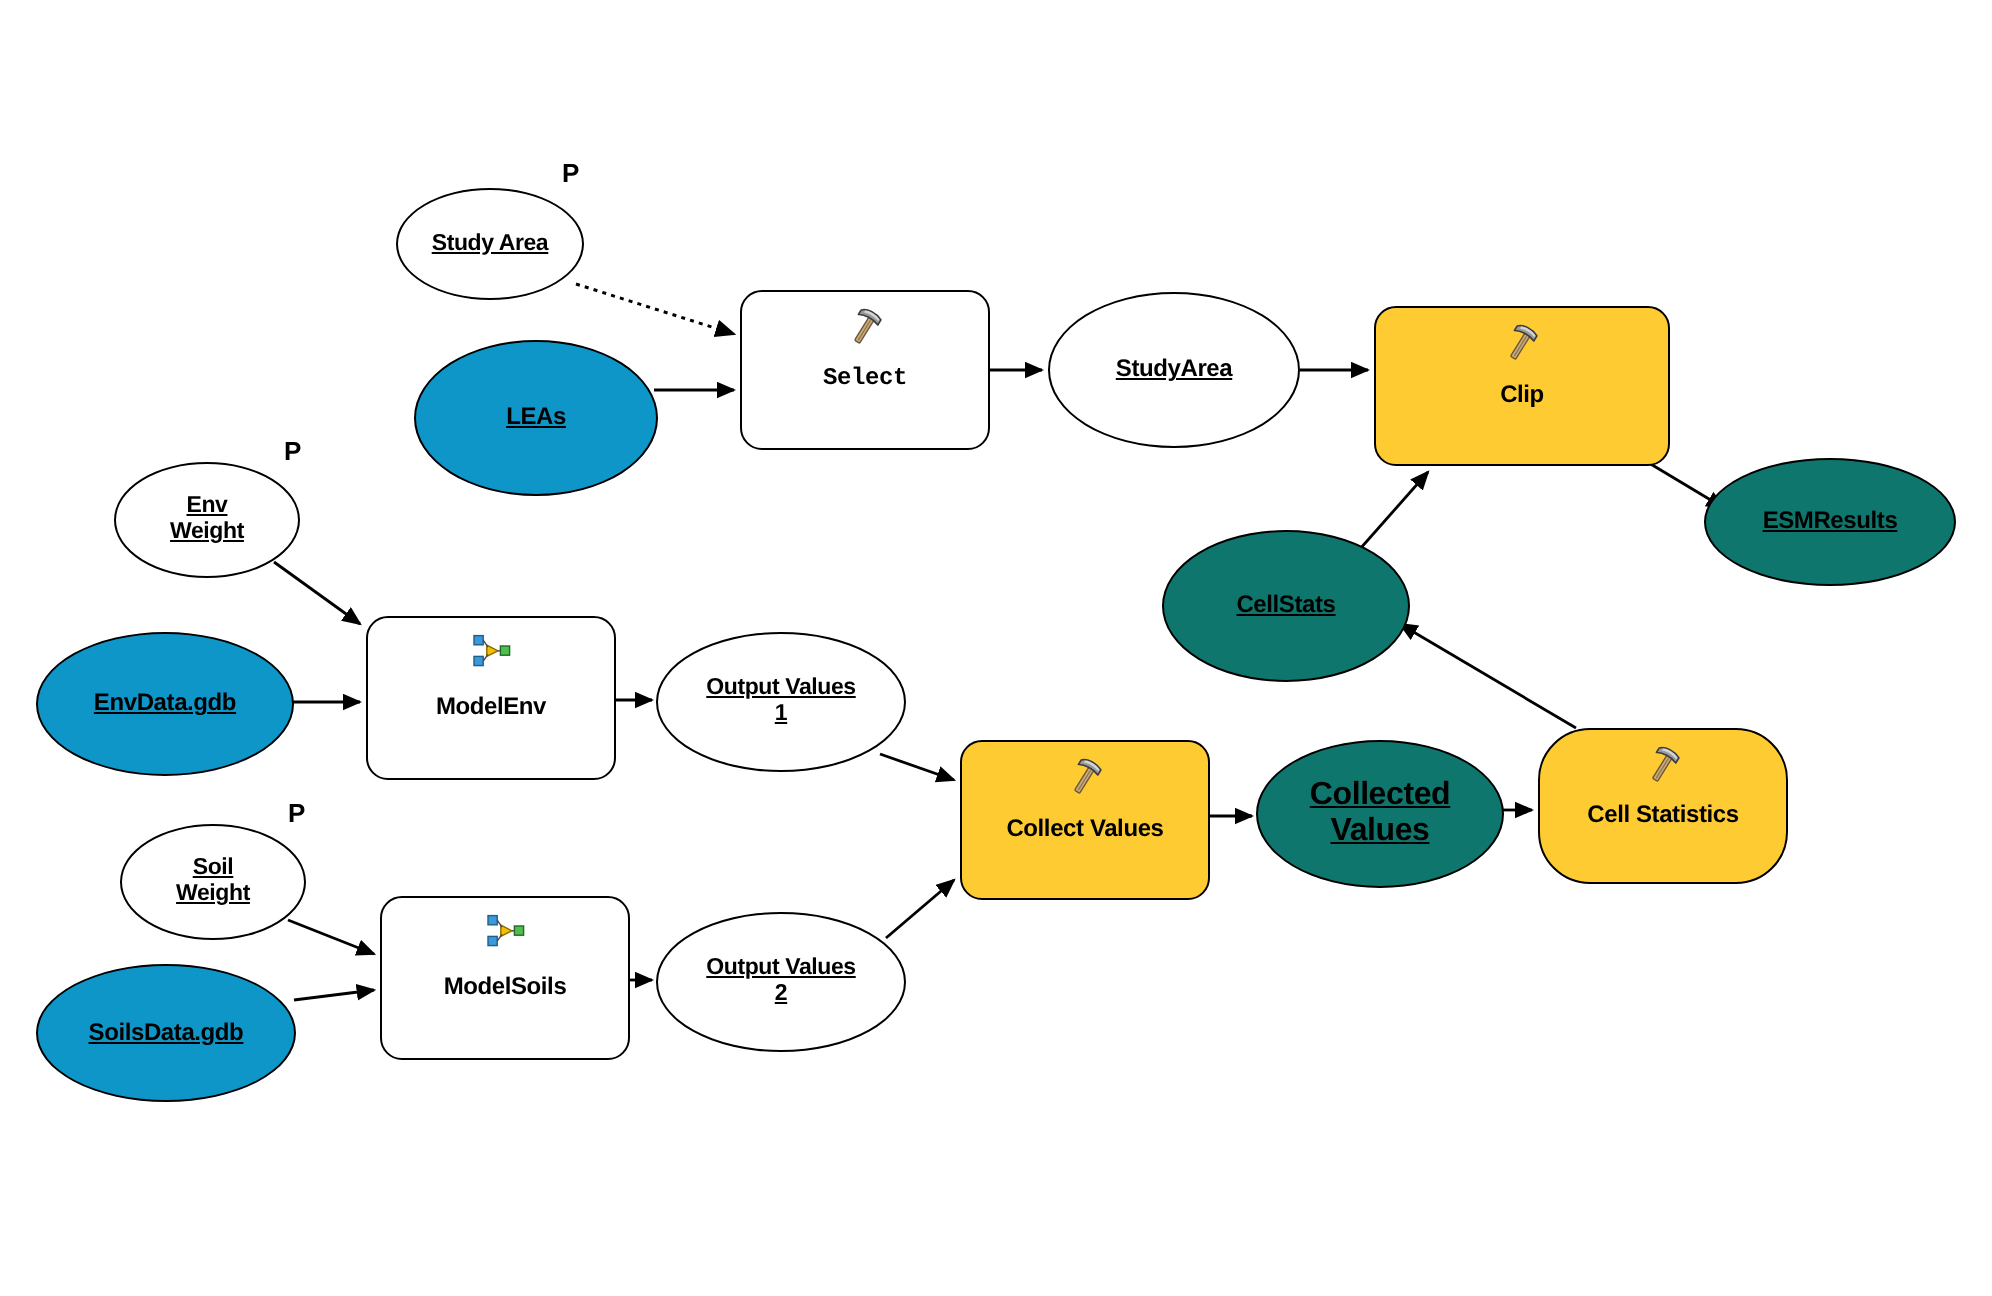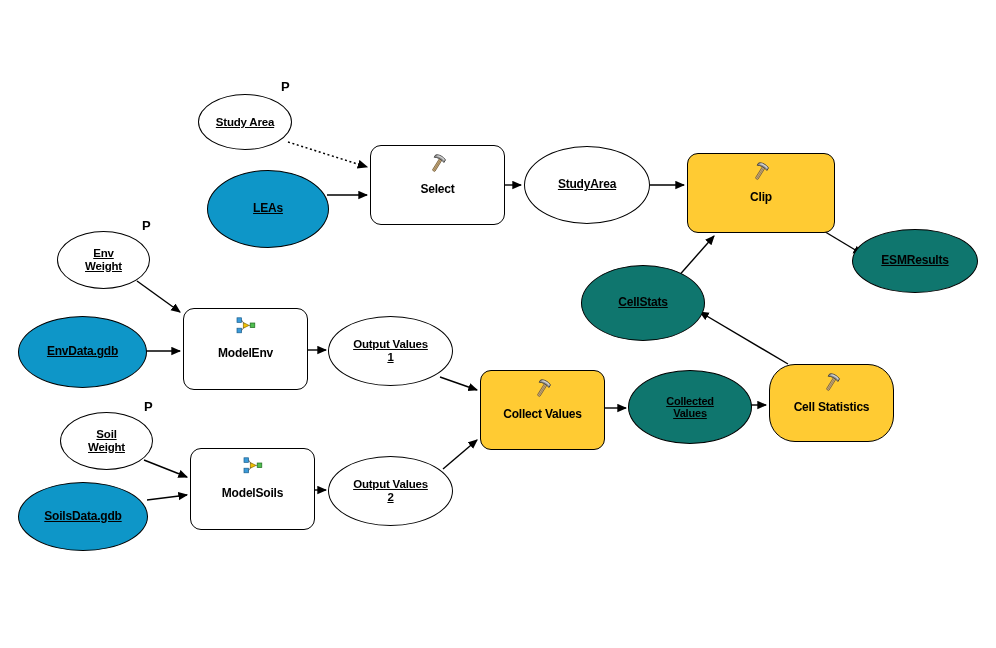--- a/index.html
+++ b/index.html
@@ -123,21 +123,21 @@
   </svg>
 
   <div id="node-layer">
       <div class="node ellipse var-white" style="left: 198px; top: 94px; width: 94px; height: 56px; font-size: 11.5px;">
         <span class="label">Study Area</span>
       </div>
       <span class="param-flag" style="left: 281px; top: 79px;">P</span>
       <div class="node ellipse var-blue" style="left: 207px; top: 170px; width: 122px; height: 78px; font-size: 12px;">
         <span class="label">LEAs</span>
       </div>
-      <div class="node roundrect model-white" style="left: 370px; top: 145px; width: 135px; height: 80px; font-size: 12px;">
+      <div class="node roundrect model-white" style="left: 370px; top: 145px; width: 125px; height: 80px; font-size: 12px; font-family: Liberation Mono, monospace;">
         <span class="tool-icon"><svg viewBox="0 0 22 22" width="22" height="22" xmlns="http://www.w3.org/2000/svg">
             <g transform="rotate(32 11 11)">
               <rect x="9.4" y="5.2" width="2.9" height="14" rx="0.6" fill="#c9ab7d" stroke="#6b5633" stroke-width="0.7"></rect>
               <line x1="10.9" y1="6.5" x2="10.9" y2="18.2" stroke="#8c7348" stroke-width="0.6"></line>
               <path d="M 4.2 4.6 C 6.4 2.2 11.6 1.9 15.2 3.6 L 15.2 6.6 C 11.6 5.0 6.6 5.6 4.2 7.3 Z" fill="#9a9a9a" stroke="#3c3c3c" stroke-width="0.8" stroke-linejoin="round"></path>
               <path d="M 6.0 3.8 C 8.2 2.6 12.0 2.6 14.4 3.8 L 14.4 4.9 C 12.0 3.9 8.2 3.9 6.0 5.0 Z" fill="#d5d5d5"></path>
             </g>
           </svg></span>
         <span class="label">Select</span>
       </div>
@@ -213,21 +213,21 @@
         <span class="tool-icon"><svg viewBox="0 0 22 22" width="22" height="22" xmlns="http://www.w3.org/2000/svg">
             <g transform="rotate(32 11 11)">
               <rect x="9.4" y="5.2" width="2.9" height="14" rx="0.6" fill="#c9ab7d" stroke="#6b5633" stroke-width="0.7"></rect>
               <line x1="10.9" y1="6.5" x2="10.9" y2="18.2" stroke="#8c7348" stroke-width="0.6"></line>
               <path d="M 4.2 4.6 C 6.4 2.2 11.6 1.9 15.2 3.6 L 15.2 6.6 C 11.6 5.0 6.6 5.6 4.2 7.3 Z" fill="#9a9a9a" stroke="#3c3c3c" stroke-width="0.8" stroke-linejoin="round"></path>
               <path d="M 6.0 3.8 C 8.2 2.6 12.0 2.6 14.4 3.8 L 14.4 4.9 C 12.0 3.9 8.2 3.9 6.0 5.0 Z" fill="#d5d5d5"></path>
             </g>
           </svg></span>
         <span class="label">Collect Values</span>
       </div>
-      <div class="node ellipse var-green" style="left: 628px; top: 370px; width: 124px; height: 74px; font-size: 11px;">
+      <div class="node ellipse var-green" style="left: 628px; top: 370px; width: 124px; height: 74px; font-size: 16px;">
         <span class="label">Collected
 Values</span>
       </div>
       <div class="node roundrect tool-yellow" style="left: 769px; top: 364px; width: 125px; height: 78px; font-size: 12px; border-radius: 26px;">
         <span class="tool-icon"><svg viewBox="0 0 22 22" width="22" height="22" xmlns="http://www.w3.org/2000/svg">
             <g transform="rotate(32 11 11)">
               <rect x="9.4" y="5.2" width="2.9" height="14" rx="0.6" fill="#c9ab7d" stroke="#6b5633" stroke-width="0.7"></rect>
               <line x1="10.9" y1="6.5" x2="10.9" y2="18.2" stroke="#8c7348" stroke-width="0.6"></line>
               <path d="M 4.2 4.6 C 6.4 2.2 11.6 1.9 15.2 3.6 L 15.2 6.6 C 11.6 5.0 6.6 5.6 4.2 7.3 Z" fill="#9a9a9a" stroke="#3c3c3c" stroke-width="0.8" stroke-linejoin="round"></path>
               <path d="M 6.0 3.8 C 8.2 2.6 12.0 2.6 14.4 3.8 L 14.4 4.9 C 12.0 3.9 8.2 3.9 6.0 5.0 Z" fill="#d5d5d5"></path>

